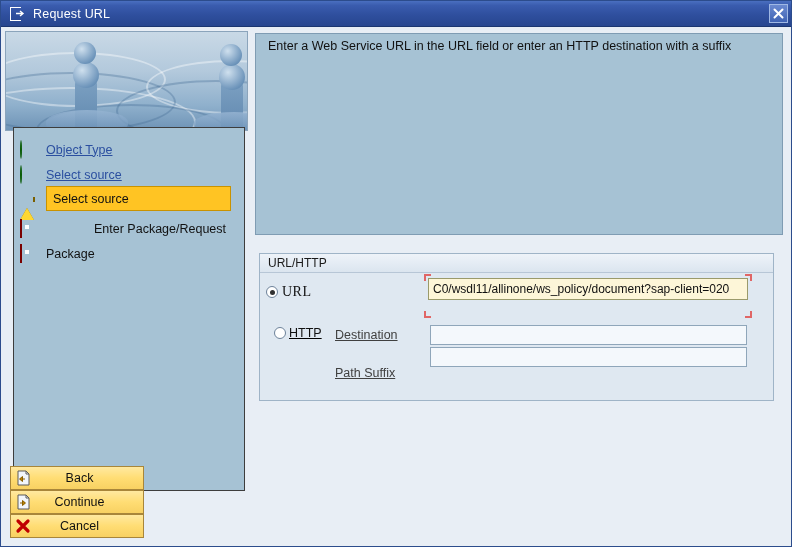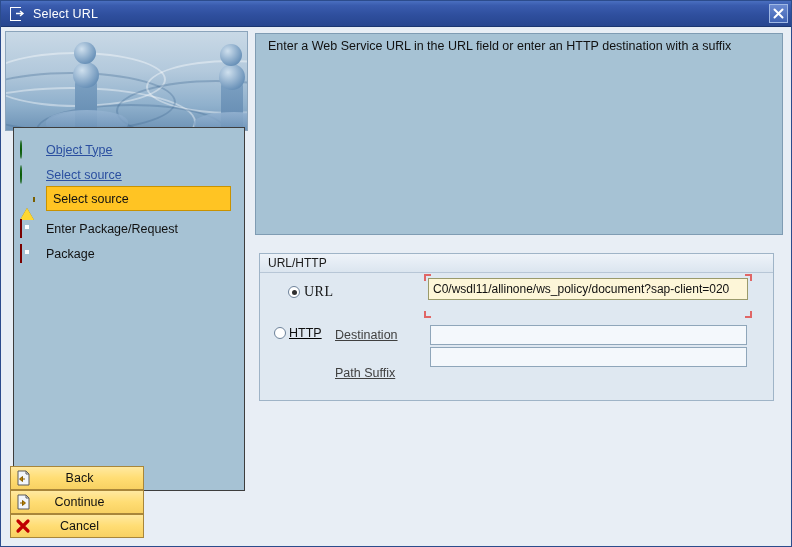--- a/index.html
+++ b/index.html
@@ -203,21 +203,21 @@
   }
   .radio-dot.checked::after {
     content: "";
     position: absolute; left: 2.5px; top: 2.5px;
     width: 5px; height: 5px;
     border-radius: 50%;
     background: #303030;
   }
 
   #url-row {
-    position: absolute; left: 28px; top: 30px;
+    position: absolute; left: 6px; top: 30px;
     display: flex; align-items: center;
   }
   #url-label {
     font-family: "Liberation Serif", serif;
     font-size: 14px;
     color: #111111;
     margin-left: 4px;
     letter-spacing: .5px;
   }
   #url-input-wrap {
@@ -312,21 +312,21 @@
 
 <div id="dialog">
 
   <div id="titlebar">
     <div id="title-icon">
       <div class="doc"></div>
       <svg class="arrow" viewBox="0 0 9 7">
         <path d="M0 3.5 L6 3.5 M4 1 L7 3.5 L4 6" stroke="#ffffff" stroke-width="1.4" fill="none"></path>
       </svg>
     </div>
-    <span class="titlebar-text">Select URL</span>
+    <span class="titlebar-text">Request URL</span>
     <div id="close-btn">
       <svg width="11" height="11" viewBox="0 0 11 11">
         <path d="M1.5 1.5 L9.5 9.5 M9.5 1.5 L1.5 9.5" stroke="#ffffff" stroke-width="2" stroke-linecap="round"></path>
       </svg>
     </div>
   </div>
 
   <div id="left-col">
 
     <div id="splash-image">
@@ -356,21 +356,21 @@
       <div class="step-row done">
         <span class="step-icon"><span class="icon-green"></span></span>
         <span class="step-label-wrap"><span class="step-label">Select source</span></span>
       </div>
 
       <div class="step-row current">
         <span class="step-icon"><span class="icon-warn"></span></span>
         <span class="step-label-wrap"><span class="step-label">Select source</span></span>
       </div>
 
-      <div class="step-row" style="margin-top:4px;">
+      <div class="step-row" style="margin-top:4px;gap:48px;">
         <span class="step-icon"><span class="icon-error"></span></span>
         <span class="step-label-wrap"><span class="step-label">Enter Package/Request</span></span>
       </div>
 
       <div class="step-row">
         <span class="step-icon"><span class="icon-error"></span></span>
         <span class="step-label-wrap"><span class="step-label">Package</span></span>
       </div>
 
     </div>

